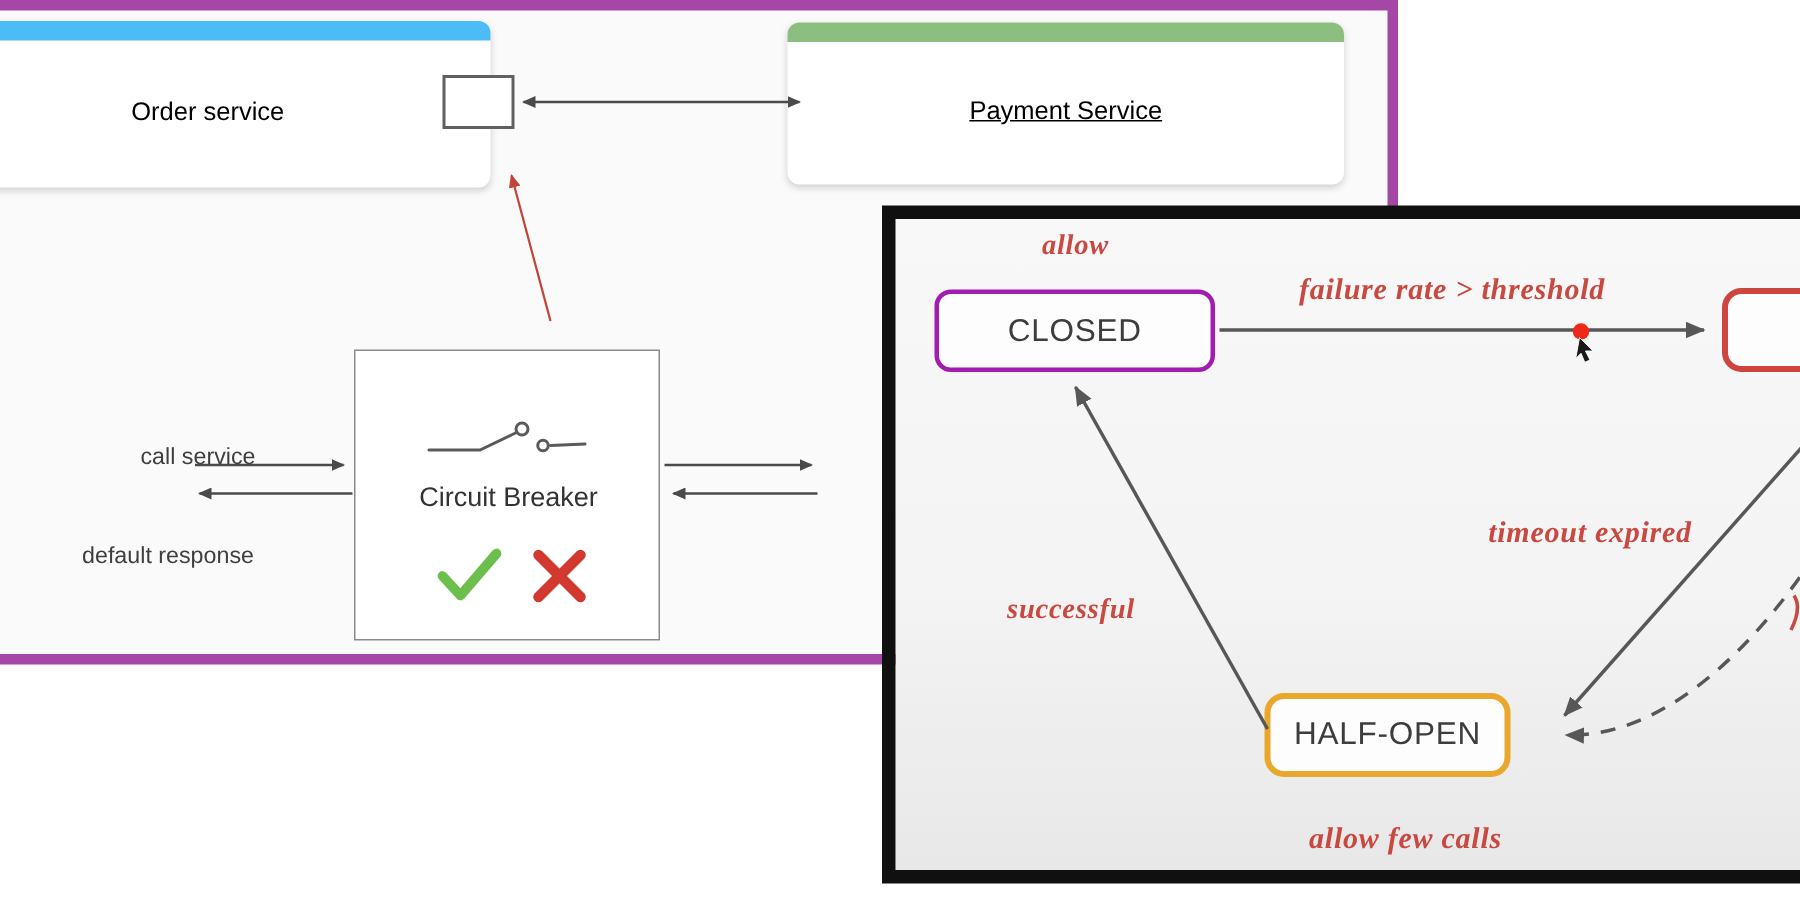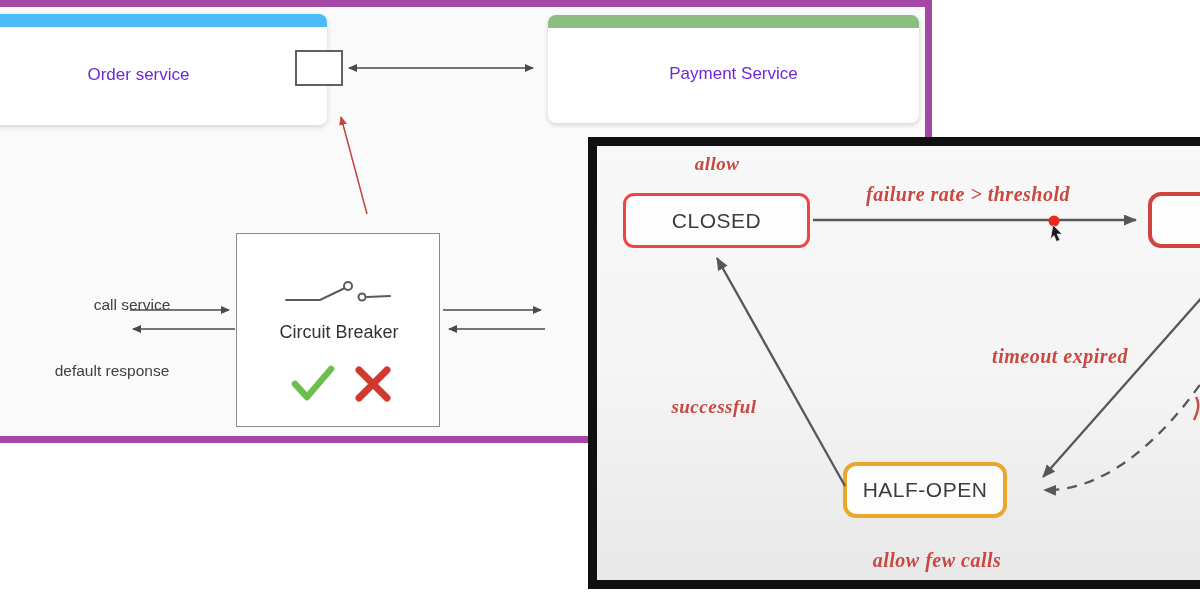--- a/index.html
+++ b/index.html
@@ -17,40 +17,40 @@
     border:9px solid #101010;z-index:2;
     background:linear-gradient(180deg,#f8f8f8 0%,#f4f4f4 55%,#e8e8e8 100%);
   }
   
   .svc-box{
     position:absolute;box-sizing:border-box;background:#fff;border-radius:8px;
     box-shadow:0 2px 5px rgba(0,0,0,.16);display:flex;align-items:center;justify-content:center;
     z-index:3;
   }
   .svc-bar{position:absolute;left:0;top:0;right:0;height:13px;border-radius:8px 8px 0 0;}
-  .svc-label{font-size:17px;color:#6d28d9;padding-top:10px;}
+  .svc-label{font-size:17px;color:#000000;padding-top:10px;}
   .order-box{left:-50px;top:14px;width:377px;height:111px;}
   .order-bar{background:#4bbcf5;}
-  .payment-box{left:548px;top:15px;width:371px;height:108px;}
+  .payment-box{left:525px;top:15px;width:371px;height:108px;text-decoration:underline;}
   .payment-bar{background:#8cbf7f;}
   .conn-square{
     position:absolute;left:295px;top:50px;width:48px;height:36px;box-sizing:border-box;
     background:#fff;border:2px solid #606060;z-index:4;
   }
   .cb-box{
     position:absolute;left:236px;top:233px;width:204px;height:194px;box-sizing:border-box;
     background:#fff;border:1px solid #8a8a8a;z-index:3;
   }
   
   .state-box{
     position:absolute;box-sizing:border-box;background:#fdfdfd;border-radius:11px;
     display:flex;align-items:center;justify-content:center;z-index:3;
     font-size:21px;color:#3d3d3d;letter-spacing:.5px;
   }
-  .state-closed{left:623px;top:193px;width:187px;height:55px;border:3px solid #ef4444;}
+  .state-closed{left:623px;top:193px;width:187px;height:55px;border:3px solid #a21caf;}
   .state-open{left:1148px;top:192px;width:95px;height:56px;border:4px solid #cd453d;border-radius:13px;}
   .state-halfopen{left:843px;top:462px;width:164px;height:56px;border:4px solid #e9a72c;border-radius:13px;}
   
   .lbl{position:absolute;transform:translate(-50%,-50%);white-space:nowrap;z-index:5;}
   .flow-lbl{font-size:15.5px;color:#3f3f3f;margin-top:18px;}
   .cb-lbl{font-size:18px;color:#333;text-align:center;}
   .hand{
     font-family:"Liberation Serif",serif;font-style:italic;font-weight:bold;
     color:#c94840;font-size:19px;letter-spacing:.5px;
   }

